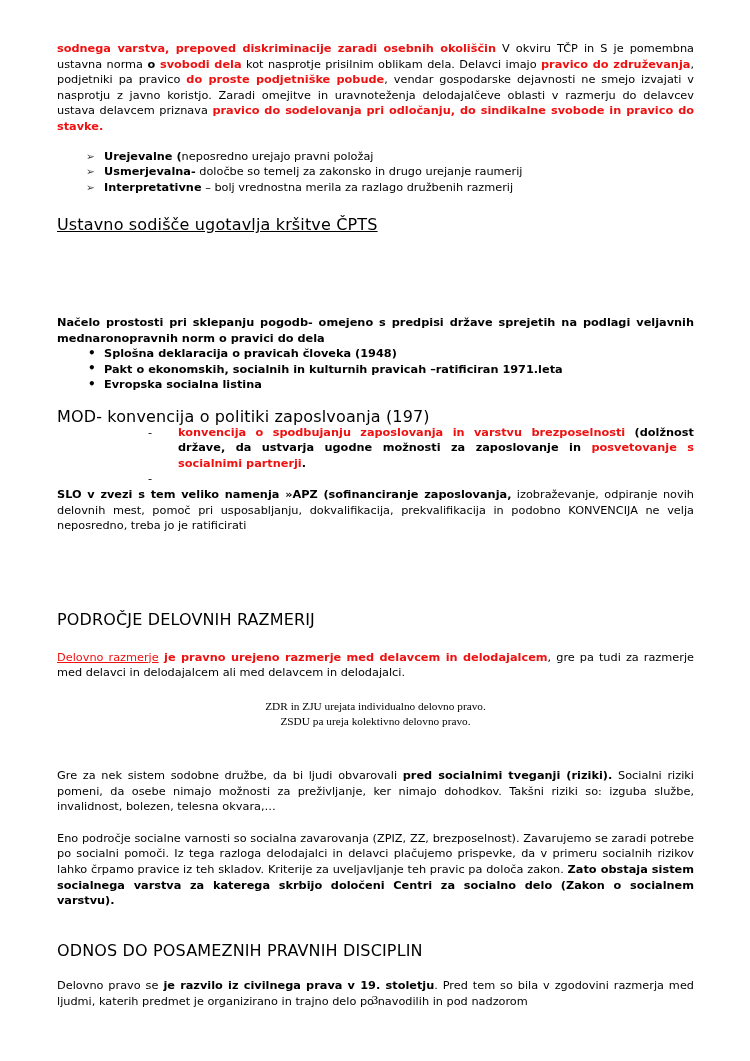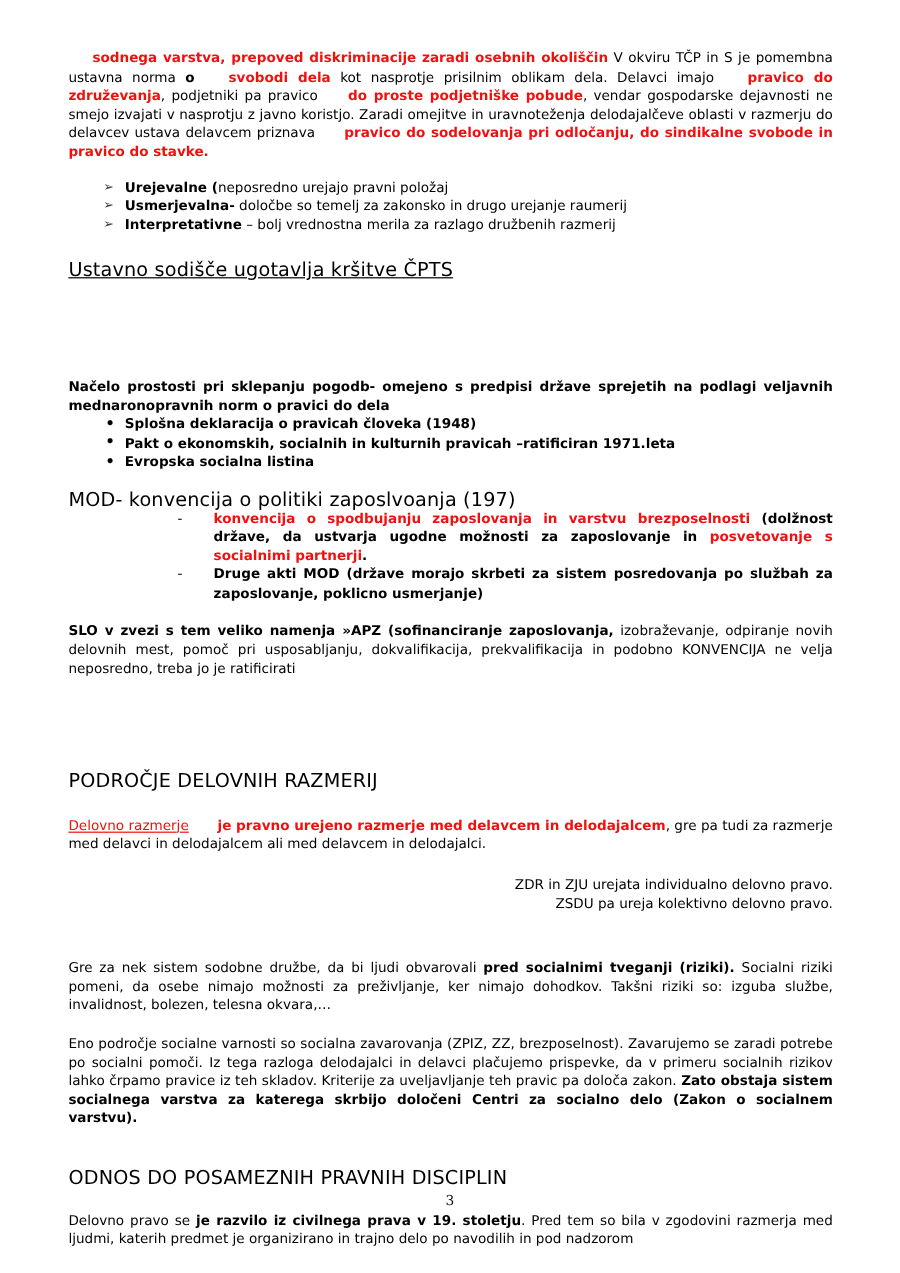--- a/index.html
+++ b/index.html
@@ -28,24 +28,24 @@
   p, div.blk {
     margin: 0;
     padding: 0;
   }
   .para {
     font-size: 11.3px;
     line-height: 15.6px;
     text-align: justify;
     margin: 0;
   }
-  .para.nojust { text-align: right; }
+  .para.nojust { text-align: center; font-family: Liberation Serif, serif; }
   .b { font-weight: bold; }
   .r { color: #ef1010; }
-  .rb { color: #ef1010; font-weight: bold; margin-left: 20px; }
+  .rb { color: #ef1010; font-weight: bold; }
   .u { text-decoration: underline; }
   .rbu { color: #ef1010; font-weight: normal; text-decoration: underline; }
 
   .heading {
     font-size: 16px;
     line-height: 15.6px;
     font-weight: normal;
     letter-spacing: 0.15px;
   }
   .sp14 { height: 14px; }
@@ -156,21 +156,21 @@
       <li><span class="bullet">•</span><span>Pakt o ekonomskih, socialnih in kulturnih pravicah –ratificiran 1971.leta</span></li>
       <li><span class="bullet">•</span><span>Evropska socialna listina</span></li>
     </ul>
 
     <div class="sp16"></div>
 
     <div class="heading">MOD- konvencija o politiki zaposlvoanja (197)</div>
 
     <ul class="list-dash">
       <li><span class="bullet">-</span><span class="r">konvencija o spodbujanju zaposlovanja in varstvu brezposelnosti</span><span> (dolžnost države, da ustvarja ugodne možnosti za zaposlovanje in </span><span class="r">posvetovanje s socialnimi partnerji</span><span>.</span></li>
-      <li><span class="bullet">-</span><span>Druge akti MOD (države morajo skrbeti za sistem posredovanja po službah za zaposlovanje, poklicno usmerjanje)</span></li>
+      <li><span class="bullet">-</span></li>
     </ul>
 
     <div class="sp16"></div>
 
     <p class="para"><span class="b">SLO v zvezi s tem veliko namenja »APZ (sofinanciranje zaposlovanja,</span><span> izobraževanje, odpiranje novih delovnih mest, pomoč pri usposabljanju, dokvalifikacija, prekvalifikacija in podobno KONVENCIJA ne velja neposredno, treba jo je ratificirati</span></p>
 
     <div class="sp52"></div>
     <div class="sp26"></div>
 
     <div class="heading">PODROČJE DELOVNIH RAZMERIJ</div>

